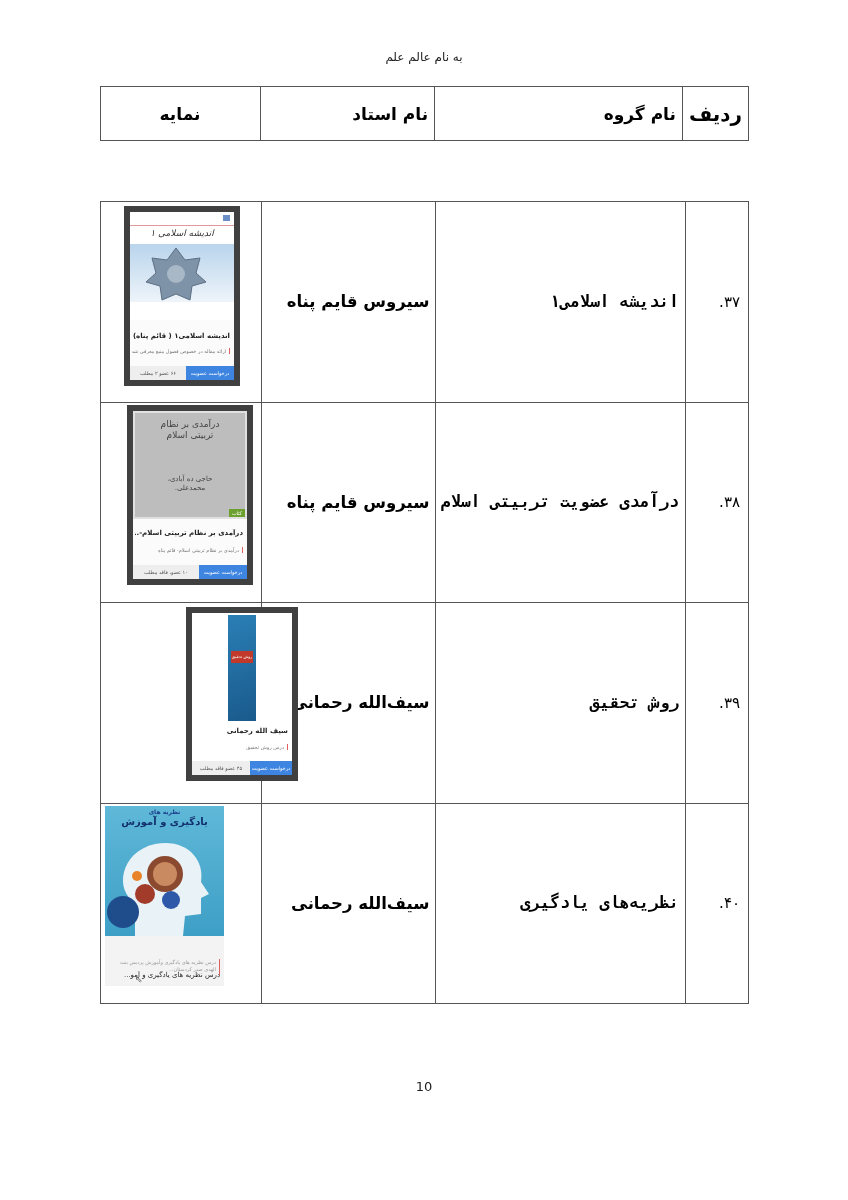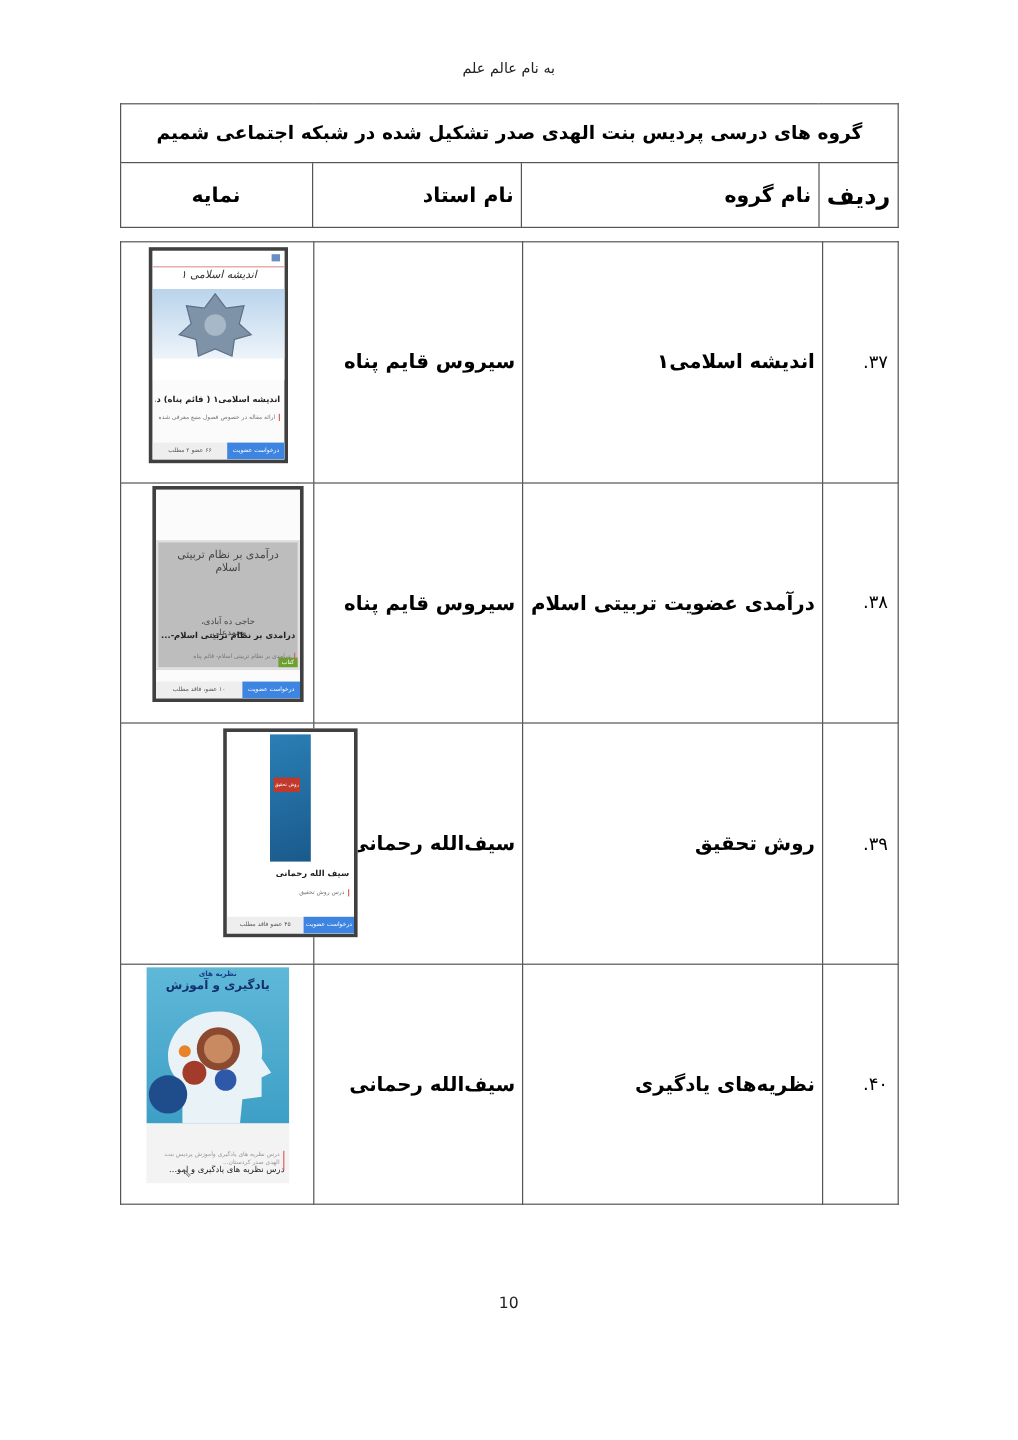--- a/index.html
+++ b/index.html
@@ -26,33 +26,33 @@
   }
   .col-head.radif { font-size: 20px; }
   .col-head.namayeh { text-align: right; padding-right: 60px; }
 
   .data-table {
     position: absolute; left: 100px; top: 201px; width: 649px;
     border-collapse: collapse; direction: rtl;
   }
   .data-table td { border: 1px solid #555; height: 200.5px; vertical-align: middle; }
   .c-num { width: 63px; }
-  .c-group { width: 250px; }
+  .c-group { width: 250px; font-family: Liberation Mono, monospace; }
   .c-teacher { width: 175px; }
   .c-img { width: 161px; }
 
   .num-cell { text-align: right; padding-right: 8px; font-size: 15px; white-space: nowrap; }
   .num-cell .dot { display: inline-block; margin-left: 8px; }
   .group-cell { text-align: right; padding-right: 6px; font-weight: bold; font-size: 16.5px; }
   .teacher-cell { text-align: right; padding-right: 6px; font-weight: bold; font-size: 16.5px; }
   .img-cell { padding: 0; position: relative; }
 
   
   .card {
-    position: absolute; background: #fbfbfb; border: 3px solid #404040;
+    position: absolute; background: #fbfbfb; border: 6px solid #404040;
     direction: rtl; overflow: hidden;
   }
   .card .cover { position: absolute; left: 0; right: 0; top: 0; }
   .card .card-title {
     position: absolute; right: 4px; left: 2px; font-size: 7px; font-weight: bold;
     color: #222; white-space: nowrap; overflow: hidden; text-align: right;
   }
   .card .card-desc {
     position: absolute; right: 4px; left: 2px; font-size: 5px; color: #777;
     border-right: 1px solid #e06060; padding-right: 3px; text-align: right;
@@ -76,23 +76,20 @@
     font-size: 13px; color: #222; margin-top: 12px;
   }
 </style>
 </head>
 <body>
 
 <div class="page-header">به نام عالم علم</div>
 
 <table class="title-table">
   <tbody>
-      <tr>
-    <td colspan="4" class="title-cell">گروه های درسی پردیس بنت الهدی صدر تشکیل شده در شبکه اجتماعی شمیم</td>
-  </tr>
   <tr>
     <td class="col-head radif c-num" style="width:63px">ردیف</td>
     <td class="col-head" style="width:250px">نام گروه</td>
     <td class="col-head" style="width:175px">نام استاد</td>
     <td class="col-head namayeh" style="width:161px">نمایه</td>
   </tr>
 </tbody>
   </table>
 
 <table class="data-table">
@@ -124,21 +121,21 @@
       </div>
     </td>
   </tr>
 
   <tr>
     <td class="num-cell c-num"><span>۳۸</span><span class="dot">.</span></td>
     <td class="group-cell c-group">درآمدی عضویت تربیتی اسلام</td>
     <td class="teacher-cell c-teacher">سیروس قایم پناه</td>
     <td class="img-cell c-img">
       <div class="card" style="left:26px; top:2px; width:126px; height:180px;">
-        <div class="cover" style="height:108px; background:#bdbdbd; border:2px solid #e0e0e0;margin-top:42px;">
+        <div class="cover" style="height:108px; background:#bdbdbd; border:2px solid #e0e0e0;">
           <div style="position:absolute; left:0; right:0; top:6px; text-align:center; font-size:9px; color:#444; padding:0 14px; line-height:11px;">درآمدی بر نظام تربیتی اسلام</div>
           <div style="position:absolute; left:0; right:0; top:62px; text-align:center; font-size:7px; color:#444; padding:0 24px; line-height:9px;">حاجی ده آبادی، محمدعلی.</div>
           <div style="position:absolute; right:0; bottom:0; background:#6ca12f; color:#fff; font-size:5px; padding:1px 3px;">کتاب</div>
         </div>
         <div class="card-title" style="top:118px;">درآمدی بر نظام تربیتی اسلام-...</div>
         <div class="card-desc" style="top:136px;">درآمدی بر نظام تربیتی اسلام- قائم پناه</div>
         <div class="card-footer">
           <div class="stats">۱۰ عضو، فاقد مطلب</div>
           <div class="join-btn">درخواست عضویت</div>
         </div>
@@ -163,21 +160,21 @@
         </div>
       </div>
     </td>
   </tr>
 
   <tr>
     <td class="num-cell c-num"><span>۴۰</span><span class="dot">.</span></td>
     <td class="group-cell c-group">نظریه‌های یادگیری</td>
     <td class="teacher-cell c-teacher">سیف‌الله  رحمانی</td>
     <td class="img-cell c-img">
-      <div class="card" style="left:21px; top:2px; width:119px; height:180px; border:none; background:#f3f3f3;padding-left:28px;">
+      <div class="card" style="left:4px; top:2px; width:119px; height:180px; border:none; background:#f3f3f3;padding-left:28px;">
         <div class="cover" style="height:130px; background:linear-gradient(#5fb8d8,#3e9fc6);">
           <div style="position:absolute; left:0; right:0; top:2px; text-align:center; font-size:6px; font-weight:bold; color:#1c3f8a;">نظریه های</div>
           <div style="position:absolute; left:0; right:0; top:10px; text-align:center; font-size:10px; font-weight:bold; color:#13306e;">یادگیری و آموزش</div>
           <svg style="position:absolute; left:0; top:26px;" width="119" height="104" viewBox="0 0 119 104">
             <path d="M30,104 L30,70 C10,60 14,20 50,12 C80,6 100,26 96,50 L104,62 L96,66 L96,82 L80,84 L78,104 Z" fill="#e9f2f6"></path>
             <circle cx="60" cy="42" r="18" fill="#8b4a2f"></circle>
             <circle cx="60" cy="42" r="12" fill="#c98a62"></circle>
             <circle cx="40" cy="62" r="10" fill="#a33b2a"></circle>
             <circle cx="66" cy="68" r="9" fill="#2e58a8"></circle>
             <circle cx="18" cy="80" r="16" fill="#1f4d8c"></circle>

